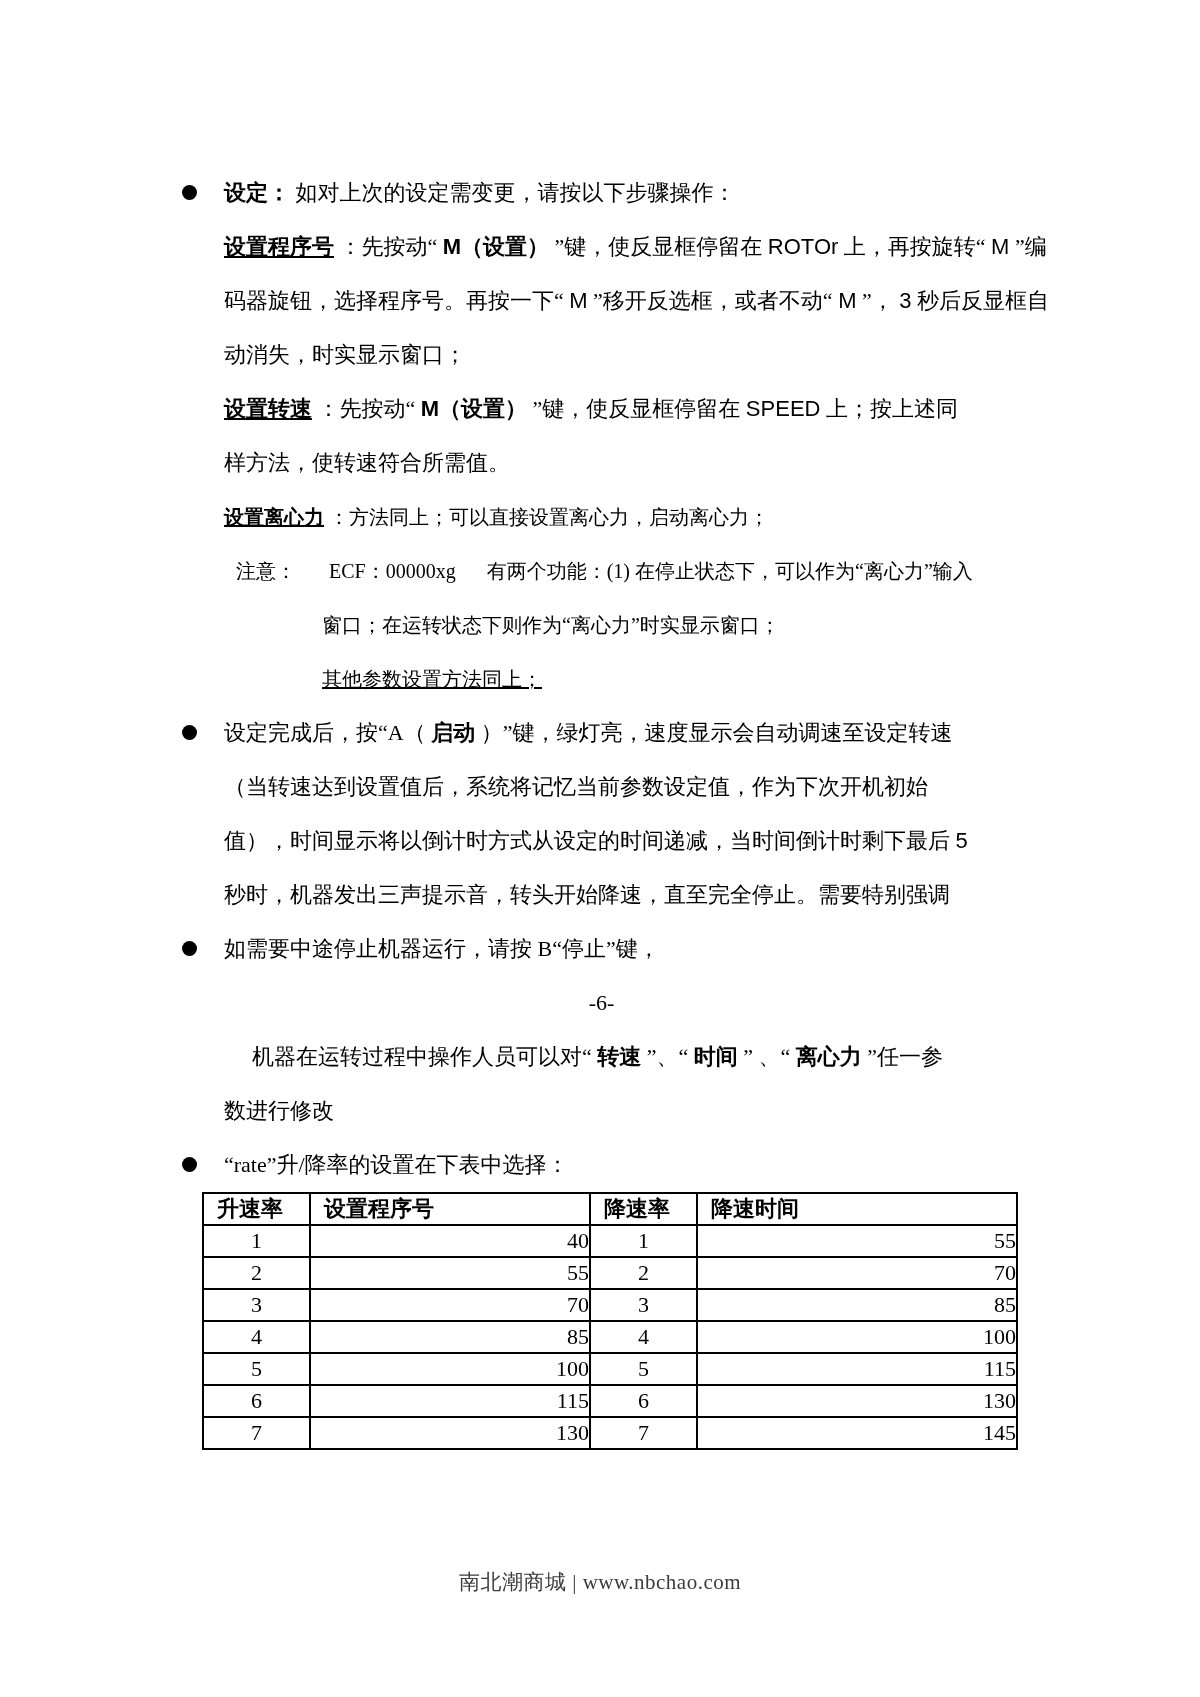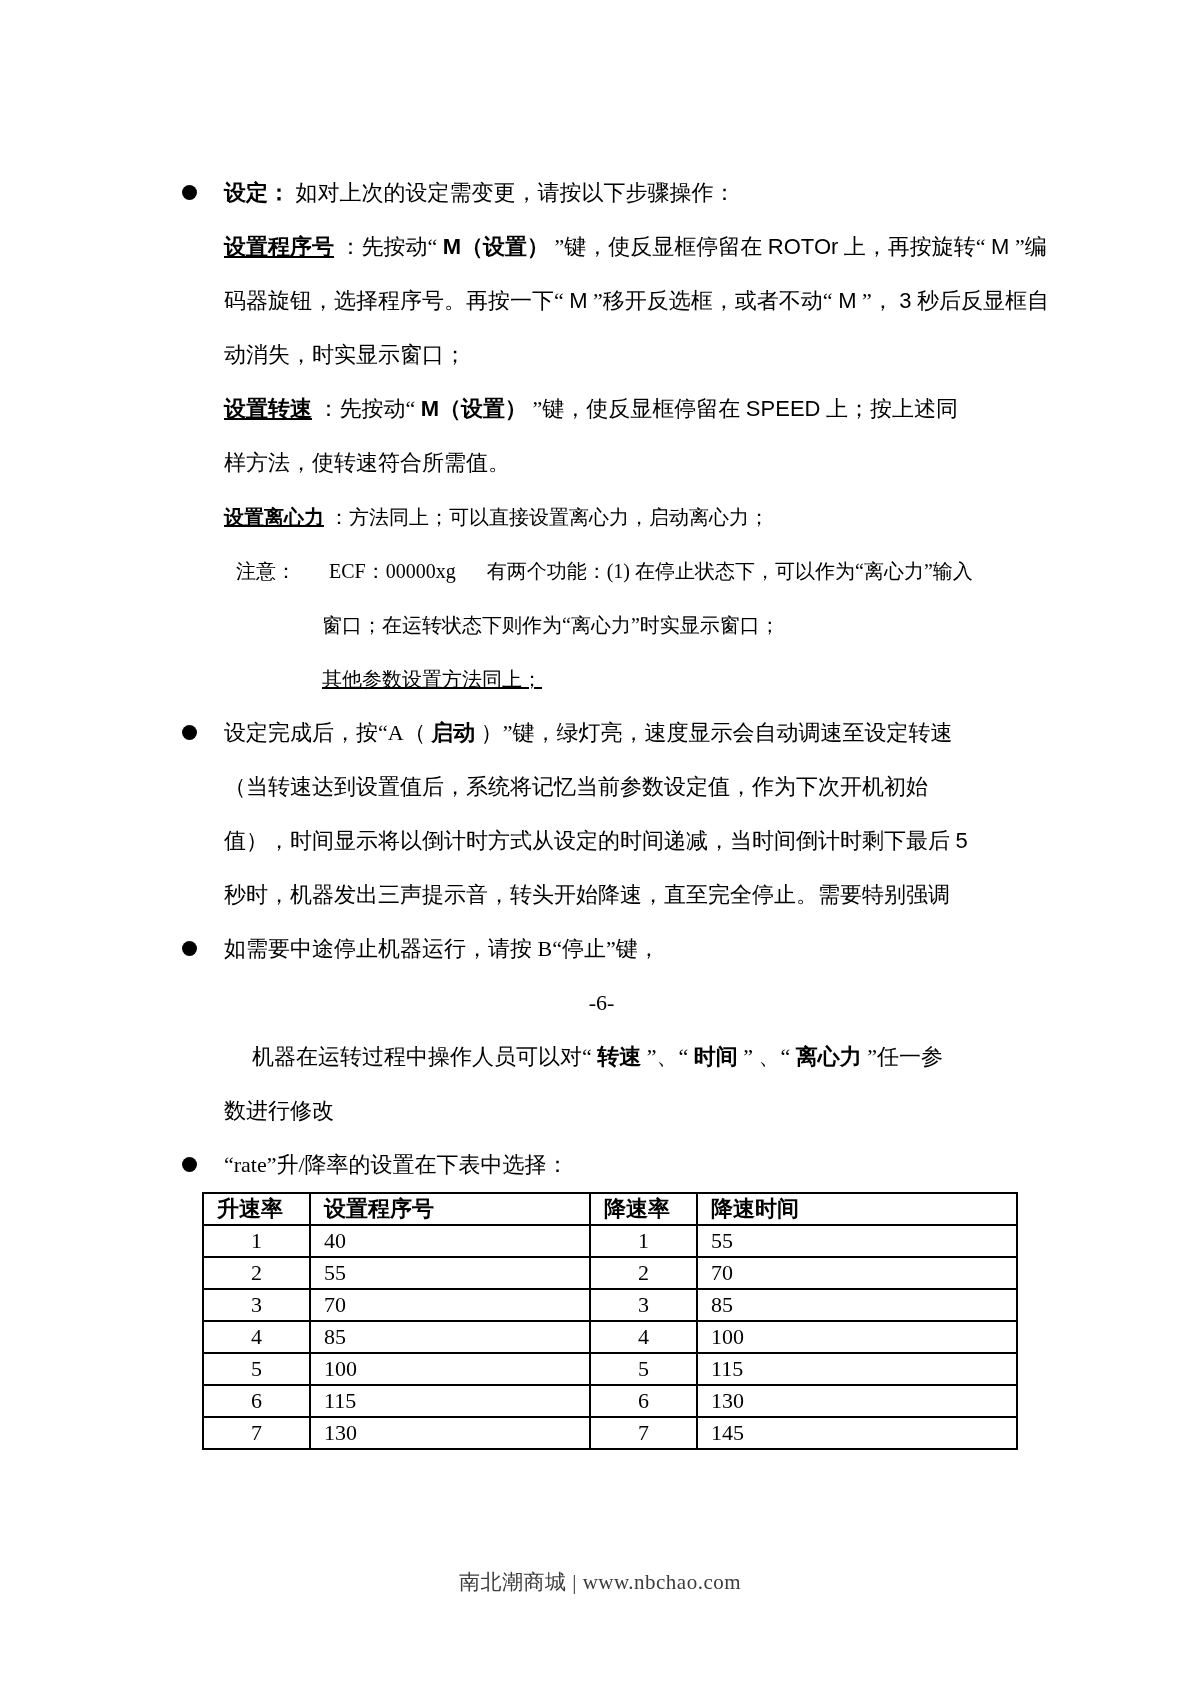--- a/index.html
+++ b/index.html
@@ -56,21 +56,21 @@
     font-size:22px;
     overflow:hidden;
     margin-top:40px;
   }
   table.rate th{
     font-weight:bold;
     text-align:left;
     padding:0 0 0 13px;
   }
   table.rate td.c{text-align:center;padding:0;}
-  table.rate td.l{text-align:left;padding:0 0 0 13px;}
+  table.rate td.l{text-align:right;padding:0 0 0 13px;}
   .footer{
     position:absolute;
     left:0;top:1570px;
     width:1200px;
     text-align:center;
     font-size:21px;
     line-height:24px;
     color:#3b3b3b;
     letter-spacing:0.5px;
   }

